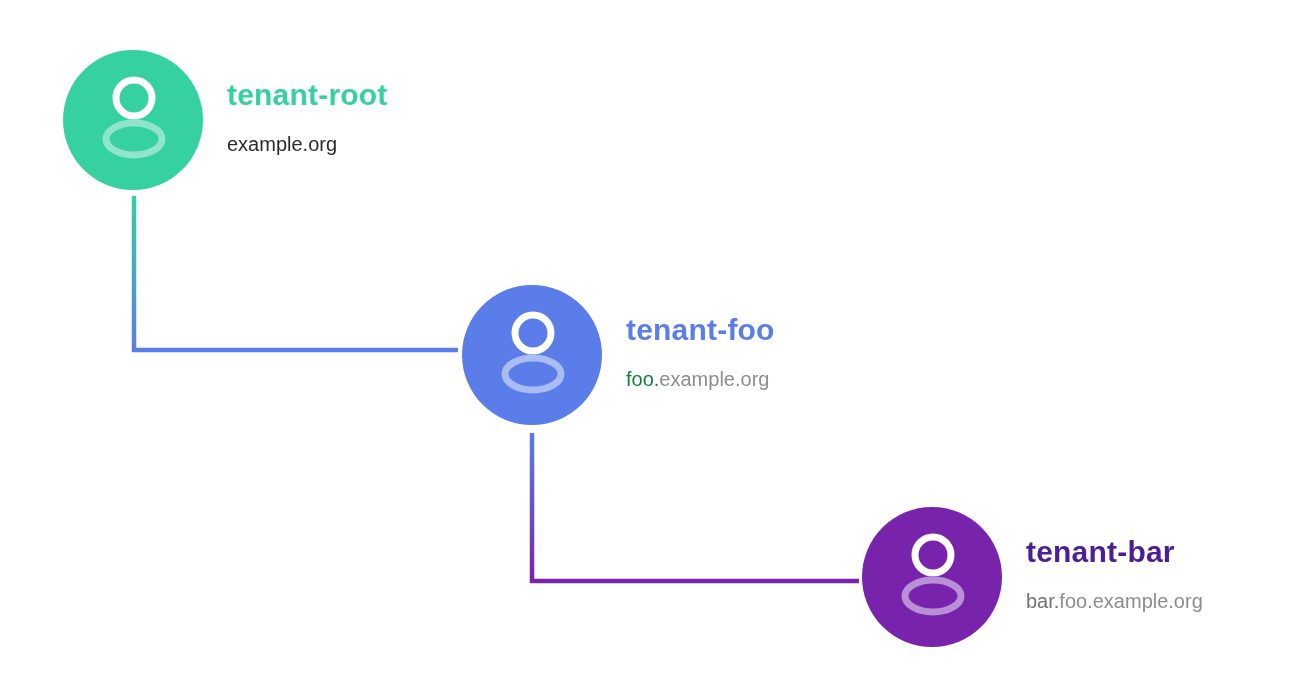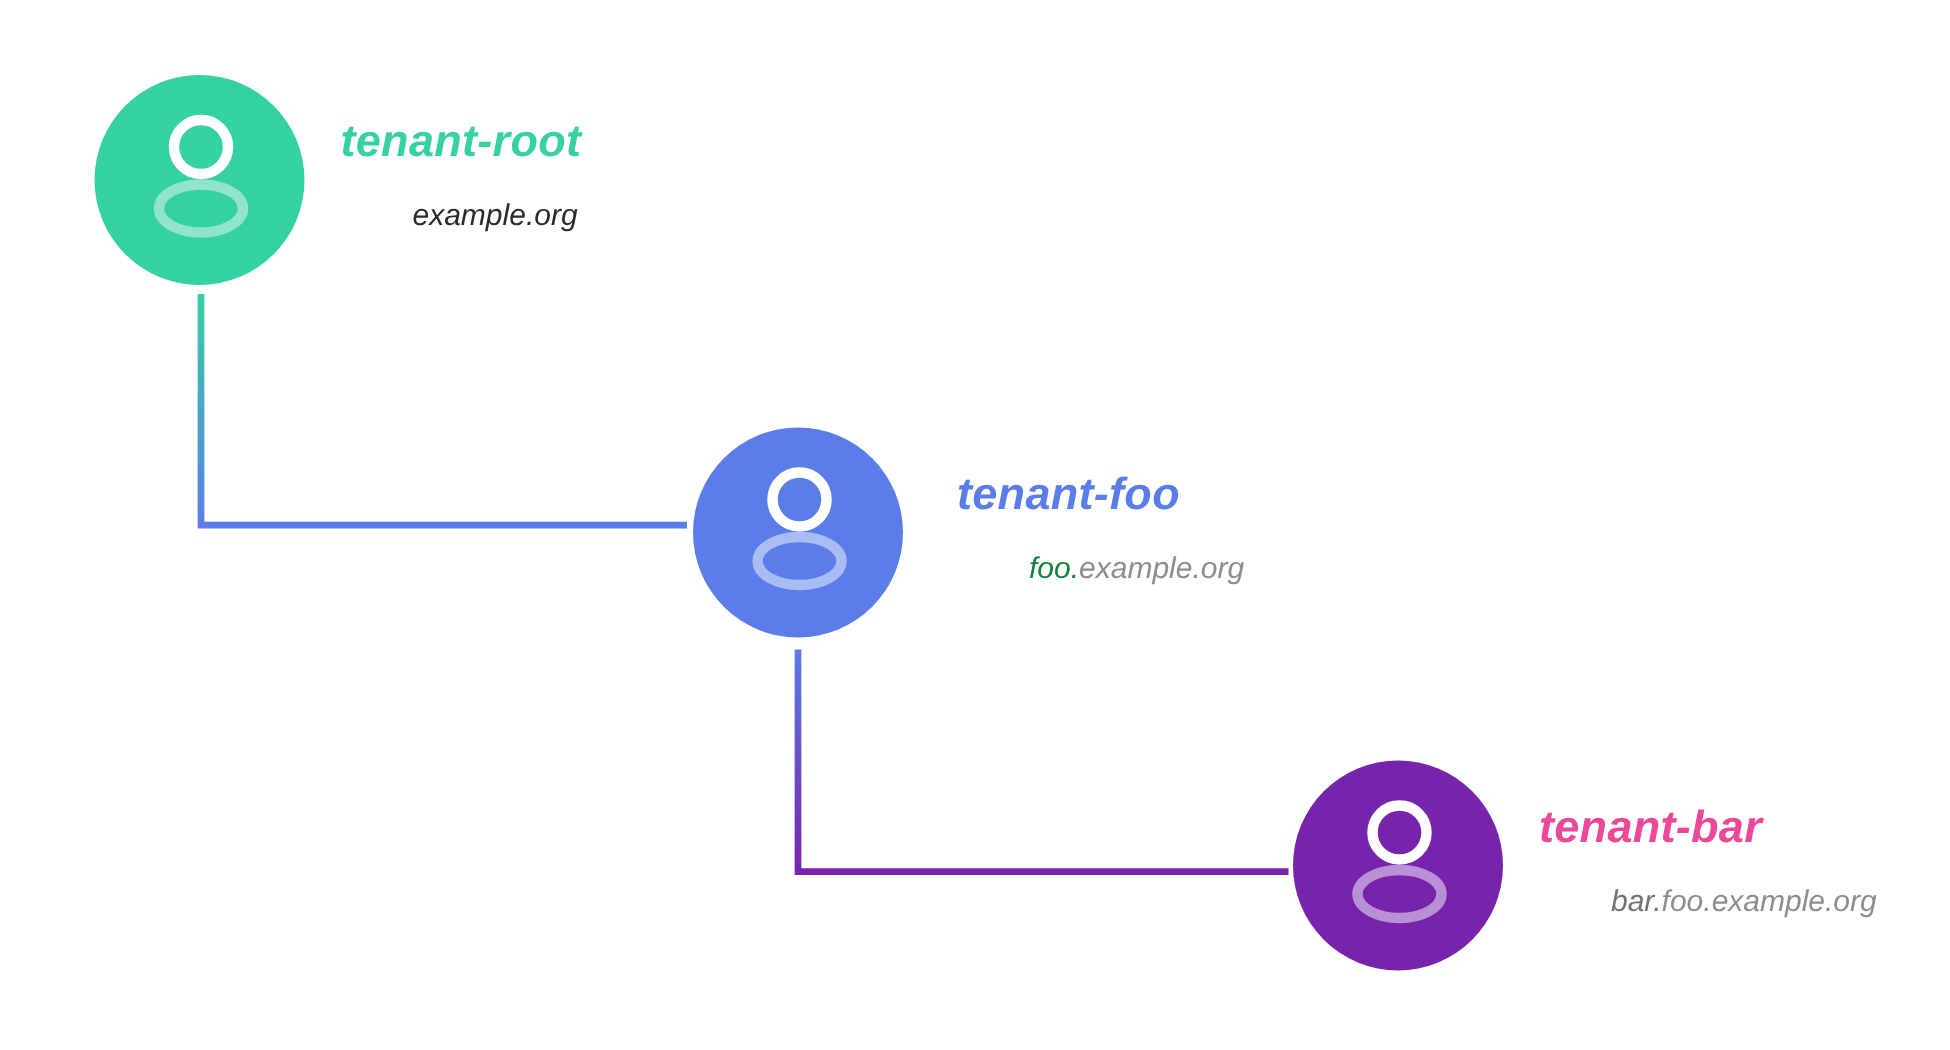--- a/index.html
+++ b/index.html
@@ -22,47 +22,45 @@
     width: 1300px;
     height: 700px;
     pointer-events: none;
   }
   .node {
     position: absolute;
     display: flex;
     align-items: flex-start;
   }
   .node-0 { left: 63px;  top: 50px;  }
-  .node-1 { left: 462px; top: 285px; gap: 12px; }
+  .node-1 { left: 462px; top: 285px; }
   .node-2 { left: 862px; top: 507px; }
   .avatar {
     width: 140px;
     height: 140px;
     border-radius: 50%;
     flex: 0 0 140px;
   }
   .avatar svg { display: block; width: 140px; height: 140px; }
   .node-text {
     margin-left: 24px;
     padding-top: 28px;
-    font-style: italic;
   }
   .title {
     font-size: 30px;
     font-weight: 700;
     line-height: 1.1;
     letter-spacing: 0.2px;
     white-space: nowrap;
   }
   .subtitle {
     margin-top: 21px;
     font-size: 20px;
     line-height: 1.2;
     white-space: nowrap;
-    margin-left: 48px;
   }
   .domain-own { color: #2b2b2b; }
   .domain-inherited { color: #8d8d8d; }
 </style>
 </head>
 <body>
 
 <div class="canvas">
 
   <svg class="connectors" viewBox="0 0 1300 700" xmlns="http://www.w3.org/2000/svg">
@@ -107,18 +105,18 @@
   </div>
 
   <div class="node node-2">
     <div class="avatar" style="background: rgb(120, 35, 172);">
       <svg viewBox="0 0 140 140">
         <circle class="icon-head" cx="71" cy="48" r="18" fill="none" stroke="#ffffff" stroke-width="7"></circle>
         <ellipse class="icon-body" cx="71" cy="89" rx="28" ry="16" fill="none" stroke-width="7" stroke="#b990d5"></ellipse>
       </svg>
     </div>
     <div class="node-text">
-      <div class="title" style="color: #ec4899;">tenant-bar</div>
+      <div class="title" style="color: #4c1d95;">tenant-bar</div>
       <div class="subtitle"><span class="domain-own" style="color: #737373;">bar.</span><span class="domain-inherited" style="color: rgb(141, 141, 141);">foo.example.org</span></div>
     </div>
   </div>
 
 </div>
 
 </body></html>

